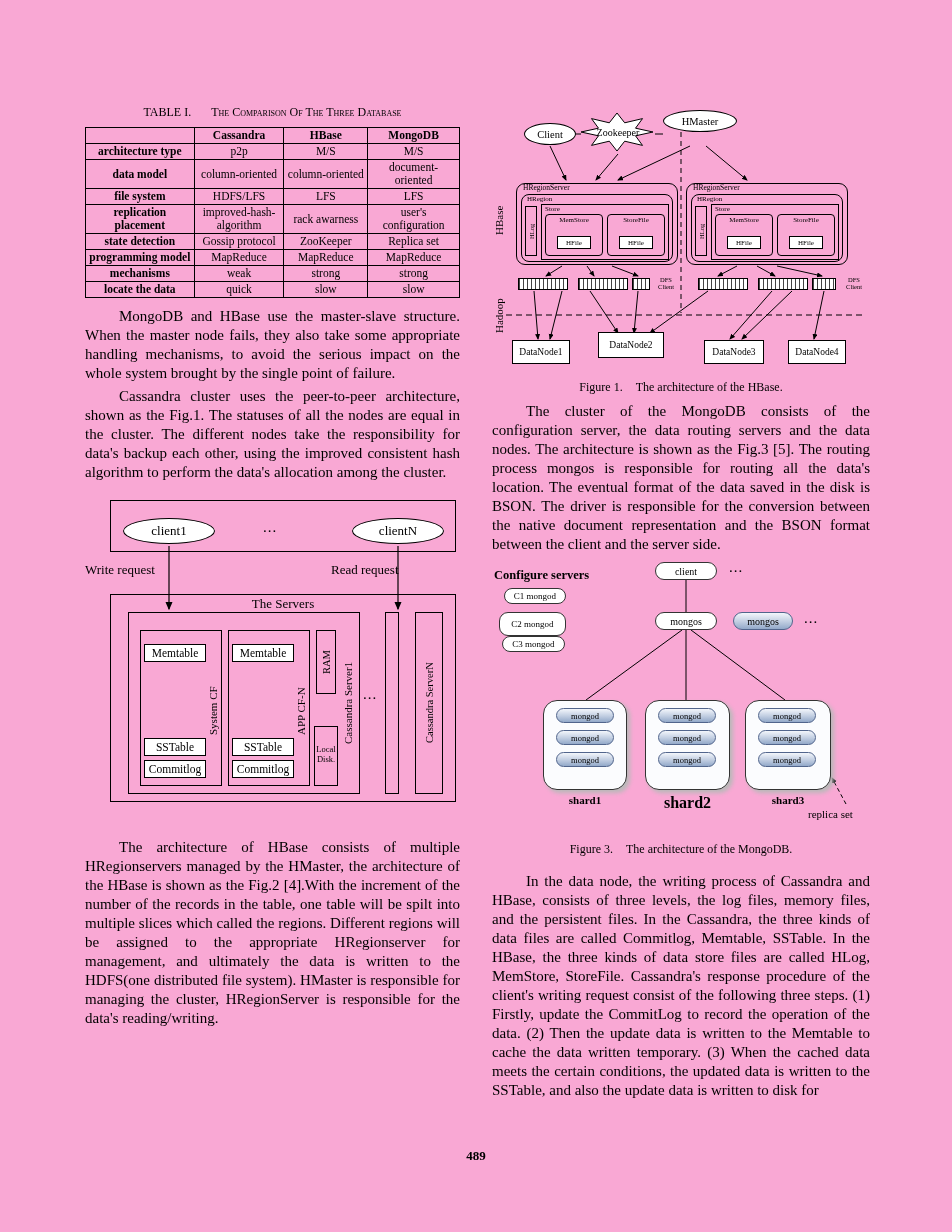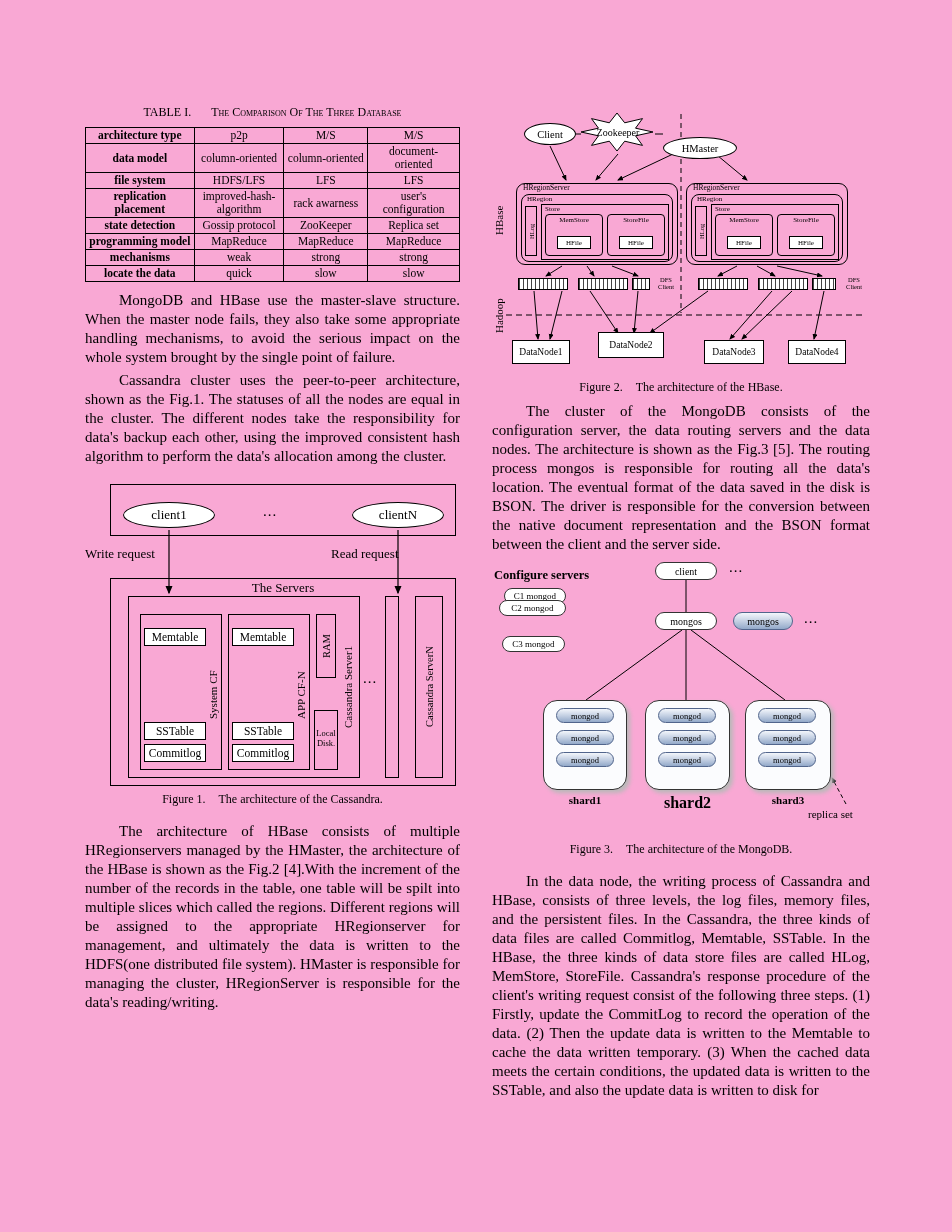--- a/index.html
+++ b/index.html
@@ -49,20 +49,26 @@
     </div>
 
     <table class="cmp">
       <colgroup>
           <col style="width:109px">
           <col style="width:90px">
           <col style="width:84px">
           <col style="width:92px">
         </colgroup>
       <tbody>
+          <tr>
+        <th></th>
+        <th>Cassandra</th>
+        <th>HBase</th>
+        <th>MongoDB</th>
+      </tr>
       <tr>
         <th>architecture type</th>
         <td>p2p</td>
         <td>M/S</td>
         <td>M/S</td>
       </tr>
       <tr>
         <th>data model</th>
         <td>column-oriented</td>
         <td>column-oriented</td>
@@ -152,23 +158,20 @@
       <div class="lbl ctr" style="left:229px;top:258px;width:24px;font-size:8.5px;line-height:10px;white-space:normal;">Local Disk.</div>
 
       <div class="vtext" style="left:254px;top:130px;width:18px;height:174px;font-size:11px;">Cassandra Server1</div>
 
       <div class="dots" style="left:278px;top:200px;">...</div>
 
       <div class="box" style="left:300px;top:126px;width:14px;height:182px;"></div>
       <div class="box" style="left:330px;top:126px;width:28px;height:182px;"></div>
       <div class="vtext" style="left:330px;top:126px;width:28px;height:182px;font-size:10.5px;">Cassandra ServerN</div>
 
-      <div class="fig-caption" style="top:322px;">
-        <span class="cap-label">Figure 1.</span><span>The architecture of the Cassandra.</span>
-      </div>
     </div>
 
     <p class="body" style="margin-top:10px;">The architecture of HBase consists of multiple HRegionservers managed by the HMaster, the architecture of the HBase is shown as the Fig.2 [4].With the increment of the number of the records in the table, one table will be spilt into multiple slices which called the regions. Different regions will be assigned to the appropriate HRegionserver for management, and ultimately the data is written to the HDFS(one distributed file system). HMaster is responsible for managing the cluster, HRegionServer is responsible for the data's reading/writing.</p>
   </div>
 
   <div class="col-right">
 
     <div class="figure fig2">
       <svg class="overlay" width="378" height="292">
         <defs>
@@ -200,21 +203,21 @@
         <line x1="14" y1="205" x2="370" y2="205" stroke="#000" stroke-width="1" stroke-dasharray="6 4"></line>
       </svg>
 
       <div class="ell" style="left:32px;top:13px;width:52px;height:22px;font-size:10.5px;">Client</div>
 
       <svg style="position:absolute;left:88px;top:2px;" width="76" height="42">
         <polygon points="73,20 55.5,16.2 62.5,6.6 44.7,10.8 37,1 29.3,10.8 11.5,6.6 18.5,16.2 1,20 18.5,23.8 11.5,33.4 29.3,29.2 37,39 44.7,29.2 62.5,33.4 55.5,23.8" fill="#fff" stroke="#000" stroke-width="1"></polygon>
       </svg>
       <div class="lbl ctr" style="left:88px;top:17px;width:76px;font-size:10px;">Zookeeper</div>
 
-      <div class="ell" style="left:171px;top:27px;width:74px;height:22px;font-size:10.5px;">HMaster</div>
+      <div class="ell" style="left:171px;top:0;width:74px;height:22px;font-size:10.5px;">HMaster</div>
 
       <div class="vtext" style="left:0px;top:82px;width:14px;height:56px;font-size:11px;">HBase</div>
       <div class="vtext" style="left:0px;top:178px;width:14px;height:56px;font-size:11px;">Hadoop</div>
 
       <div class="box" style="left:24px;top:73px;width:162px;height:82px;border-radius:9px;"></div>
       <div class="tinylbl" style="left:31px;top:74px;font-size:7.5px;">HRegionServer</div>
       <div class="box" style="left:29px;top:84px;width:152px;height:68px;border-radius:8px;"></div>
       <div class="tinylbl" style="left:35px;top:85px;">HRegion</div>
       <div class="box" style="left:33px;top:96px;width:12px;height:50px;"></div>
       <div class="vtext" style="left:33px;top:96px;width:12px;height:50px;font-size:6.5px;">HLog</div>
@@ -250,21 +253,21 @@
       <div class="stripe" style="left:266px;top:168px;width:50px;"></div>
       <div class="stripe" style="left:320px;top:168px;width:24px;"></div>
       <div class="dfs" style="left:348px;top:166px;">DFS Client</div>
 
       <div class="box fillbox" style="left:20px;top:230px;width:58px;height:24px;font-size:9.5px;">DataNode1</div>
       <div class="box fillbox" style="left:106px;top:222px;width:66px;height:26px;font-size:9.5px;">DataNode2</div>
       <div class="box fillbox" style="left:212px;top:230px;width:60px;height:24px;font-size:9.5px;">DataNode3</div>
       <div class="box fillbox" style="left:296px;top:230px;width:58px;height:24px;font-size:9.5px;">DataNode4</div>
 
       <div class="fig-caption" style="top:270px;">
-        <span class="cap-label">Figure 2.</span><span>The architecture of the HBase.</span>
+        <span class="cap-label">Figure 1.</span><span>The architecture of the HBase.</span>
       </div>
     </div>
 
     <p class="body">The cluster of the MongoDB consists of the configuration server, the data routing servers and the data nodes. The architecture is shown as the Fig.3 [5]. The routing process mongos is responsible for routing all the data's location. The eventual format of the data saved in the disk is BSON. The driver is responsible for the conversion between the native document representation and the BSON format between the client and the server side.</p>
 
     <div class="figure fig3">
       <svg class="overlay" width="378" height="302">
         <defs>
           <marker id="m3" markerWidth="8" markerHeight="8" refX="5" refY="2.5" orient="auto">
             <path d="M0,0 L6,2.5 L0,5 z" fill="#000"></path>
@@ -272,21 +275,21 @@
         </defs>
         <line x1="194" y1="22" x2="194" y2="54" stroke="#000" stroke-width="1"></line>
         <line x1="190" y1="72" x2="94" y2="142" stroke="#000" stroke-width="1"></line>
         <line x1="194" y1="72" x2="194" y2="142" stroke="#000" stroke-width="1"></line>
         <line x1="199" y1="72" x2="293" y2="142" stroke="#000" stroke-width="1"></line>
         <line x1="354" y1="246" x2="340" y2="220" stroke="#000" stroke-width="1" stroke-dasharray="4 3" marker-end="url(#m3)"></line>
       </svg>
 
       <div class="lbl" style="left:2px;top:10px;font-size:12.5px;font-weight:bold;">Configure servers</div>
       <div class="pill" style="left:12px;top:30px;width:62px;height:16px;font-size:9px;">C1 mongod</div>
-      <div class="pill" style="left:7px;top:42px;width:67px;height:16px;font-size:9px;">C2 mongod</div>
+      <div class="pill" style="left:7px;top:54px;width:67px;height:24px;font-size:9px;">C2 mongod</div>
       <div class="pill" style="left:10px;top:78px;width:63px;height:16px;font-size:9px;">C3 mongod</div>
 
       <div class="pill" style="left:163px;top:4px;width:62px;height:18px;font-size:10px;">client</div>
       <div class="dots" style="left:237px;top:1px;">...</div>
 
       <div class="pill" style="left:163px;top:54px;width:62px;height:18px;font-size:10px;">mongos</div>
       <div class="pill shade" style="left:241px;top:54px;width:60px;height:18px;font-size:10px;">mongos</div>
       <div class="dots" style="left:312px;top:52px;">...</div>
 
       <div class="shardbox" style="left:51px;top:142px;width:84px;height:90px;"></div>
@@ -310,13 +313,14 @@
       <div class="lbl" style="left:316px;top:250px;font-size:11px;">replica set</div>
 
       <div class="fig-caption" style="top:284px;">
         <span class="cap-label">Figure 3.</span><span>The architecture of the MongoDB.</span>
       </div>
     </div>
 
     <p class="body" style="margin-top:12px;">In the data node, the writing process of Cassandra and HBase, consists of three levels, the log files, memory files, and the persistent files. In the Cassandra, the three kinds of data files are called Commitlog, Memtable, SSTable. In the HBase, the three kinds of data store files are called HLog, MemStore, StoreFile. Cassandra's response procedure of the client's writing request consist of the following three steps. (1) Firstly, update the CommitLog to record the operation of the data. (2) Then the update data is written to the Memtable to cache the data written temporary. (3) When the cached data meets the certain conditions, the updated data is written to the SSTable, and also the update data is written to disk for</p>
   </div>
 
+  <div class="page-number">489</div>
 </div>
 
 </body></html>

